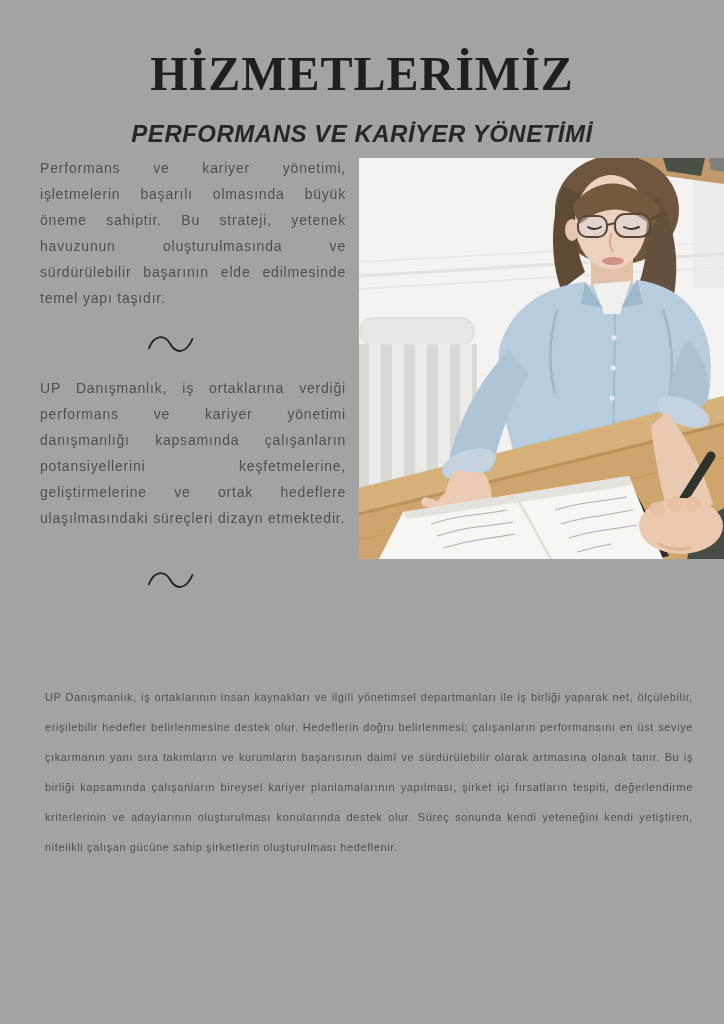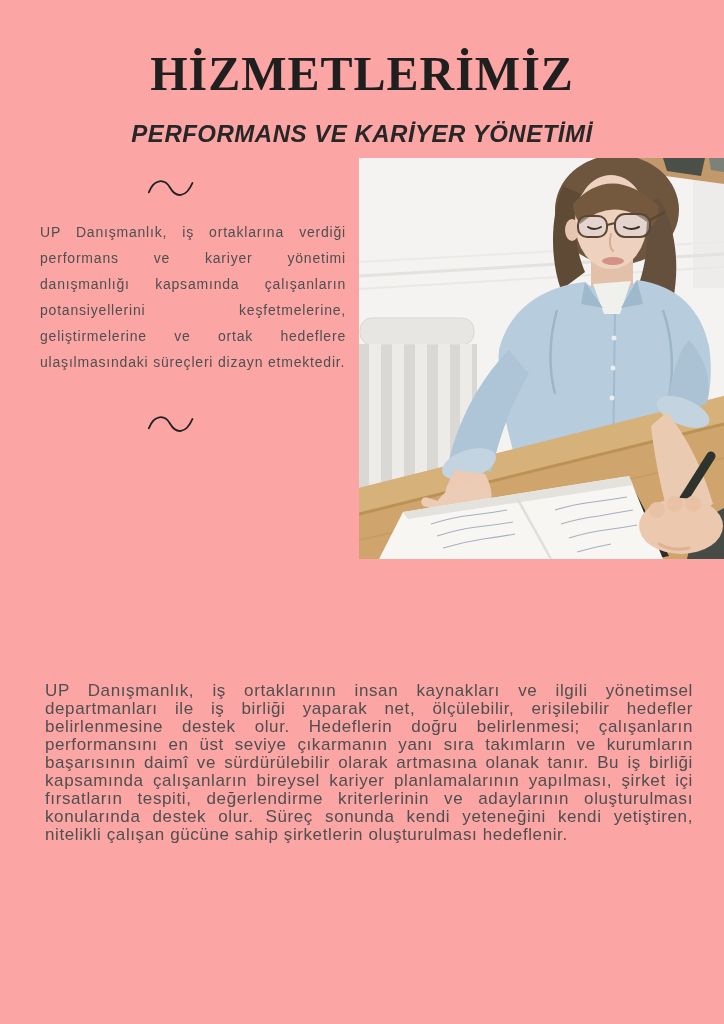--- a/index.html
+++ b/index.html
@@ -1,18 +1,18 @@
 <!DOCTYPE html>
 <html><head>
 <meta charset="utf-8">
 <style>
   html,body { margin:0; padding:0; background:#ffffff; }
   .page {
     position:relative; width:724px; height:1024px; margin:0 auto;
-    background:#fca5a5; overflow:hidden;
+    background:#a3a3a3; overflow:hidden;
     font-family:"Liberation Sans", sans-serif;
   }
   .title {
     position:absolute; top:14px; left:0; width:724px;
     text-align:center;
     font-family:"Liberation Serif", "DejaVu Serif", serif;
     font-weight:700; font-size:48px; letter-spacing:1px;
     color:#1f1f1f; white-space:nowrap;
   }
   .subtitle {
@@ -28,39 +28,40 @@
   .para {
     margin:0; font-size:14px; line-height:26px;
     letter-spacing:0.8px; text-align:justify;
   }
   .wave {
     display:block; margin:16px 0 0 106px; width:50px; height:34px;
   }
   .wave + .para { margin-top:14px; }
   .para-wide {
     position:absolute; left:45px; top:682px; width:648px;
-    margin:0; font-size:17px; line-height:18px;
+    margin:0; font-size:11px; line-height:30px;
     letter-spacing:0.6px; text-align:justify; color:#4f4f4f;
   }
   .photo {
     position:absolute; left:359px; top:158px; width:365px; height:401px;
     overflow:hidden;
   }
   .photo svg { display:block; }
 </style>
 </head>
 <body>
 
 <div class="page">
 
   <h1 class="title">HİZMETLERİMİZ</h1>
 
   <h2 class="subtitle">PERFORMANS VE KARİYER YÖNETİMİ</h2>
 
   <div class="col-left">
+    <p class="para">Performans ve kariyer yönetimi, işletmelerin başarılı olmasında büyük öneme sahiptir. Bu strateji, yetenek havuzunun oluşturulmasında ve sürdürülebilir başarının elde edilmesinde temel yapı taşıdır.</p>
 
     <svg class="wave" viewBox="0 0 70 40" aria-hidden="true">
       <path d="M4 26 C 11 7, 26 6, 34 20 C 42 34, 56 34, 65 13" fill="none" stroke="#222222" stroke-width="2.6" stroke-linecap="round"></path>
     </svg>
 
     <p class="para">UP Danışmanlık, iş ortaklarına verdiği performans ve kariyer yönetimi danışmanlığı kapsamında çalışanların potansiyellerini keşfetmelerine, geliştirmelerine ve ortak hedeflere ulaşılmasındaki süreçleri dizayn etmektedir.</p>
 
     <svg class="wave" style="margin-top:32px;" viewBox="0 0 70 40" aria-hidden="true">
       <path d="M4 26 C 11 7, 26 6, 34 20 C 42 34, 56 34, 65 13" fill="none" stroke="#222222" stroke-width="2.6" stroke-linecap="round"></path>
     </svg>

